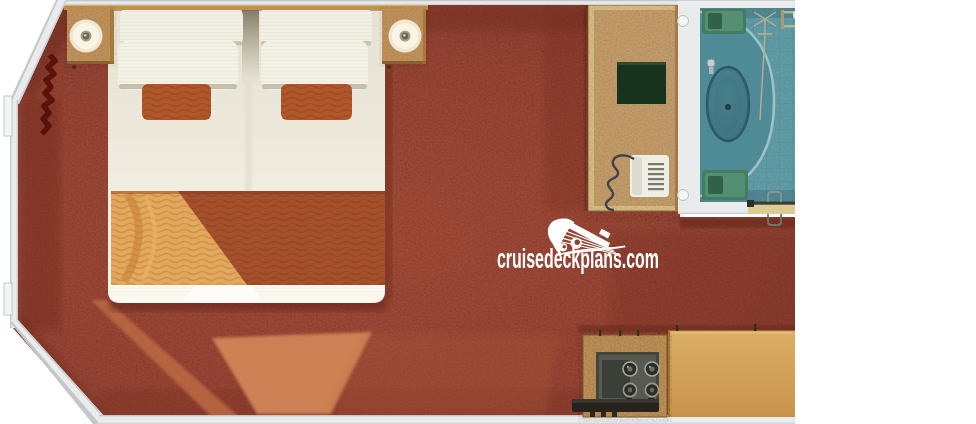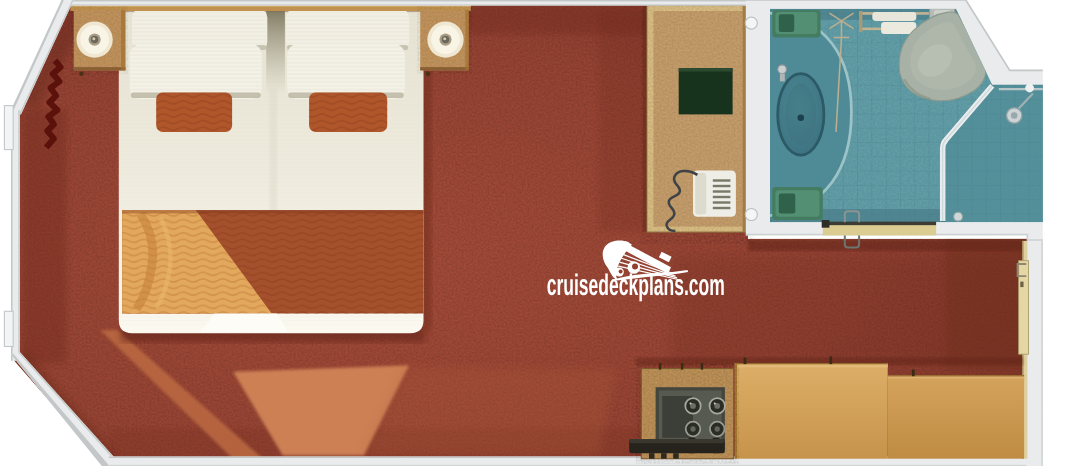--- a/index.html
+++ b/index.html
@@ -1,16 +1,16 @@
 <!DOCTYPE html>
 <html><head>
 <meta charset="utf-8">
 <style>
 html,body{margin:0;padding:0;background:#ffffff;}
-.stage{position:relative;width:948px;height:424px;background:#ffffff;overflow:hidden;font-family:"Liberation Sans",sans-serif;}
+.stage{position:relative;width:795px;height:424px;background:#ffffff;overflow:hidden;font-family:"Liberation Sans",sans-serif;}
 </style>
 </head>
 <body>
 <div class="stage">
 <svg width="976" height="424" viewBox="0 0 976 424">
 <defs>
 <pattern id="tiles" width="13" height="13" patternUnits="userSpaceOnUse">
   <rect width="13" height="13" fill="#5b97a1"></rect>
   <path d="M13,0 V13 M0,13 H13" stroke="#4e8993" stroke-width="1" fill="none"></path>
 </pattern>

